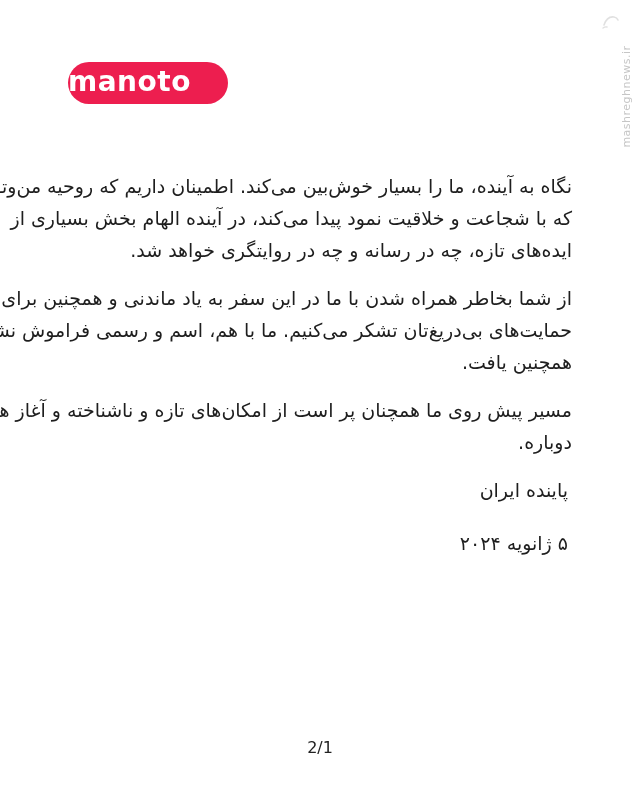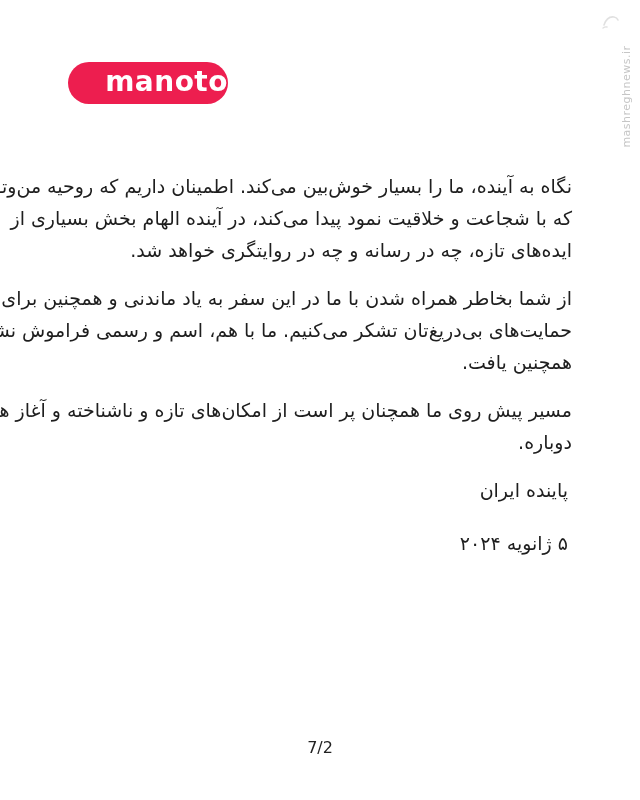--- a/index.html
+++ b/index.html
@@ -15,21 +15,21 @@
   
   .logo-pill {
     position: absolute;
     left: 68px;
     top: 62px;
     width: 160px;
     height: 42px;
     border-radius: 22px;
     display: flex;
     align-items: center;
-    justify-content: flex-end;
+    justify-content: flex-start;
   }
   .logo-pill .logo-text {
     color: #ffffff;
     font-weight: bold;
     font-size: 28px;
     letter-spacing: 0.5px;
     line-height: 1;
     padding-bottom: 3px;
     font-family: "DejaVu Sans", sans-serif;
   }
@@ -121,15 +121,15 @@
       <div class="line">همچنین یافت.</div>
     </div>
     <div class="para">
       <div class="line">مسیر پیش روی ما همچنان پر است از امکان‌های تازه و ناشناخته و آغاز هایی</div>
       <div class="line">دوباره.</div>
     </div>
     <div class="sig-line">پاینده ایران</div>
     <div class="sig-line">۵ ژانویه ۲۰۲۴</div>
   </div>
 
-  <div class="page-number">7/2</div>
+  <div class="page-number">2/1</div>
 
 </div>
 
 </body></html>

